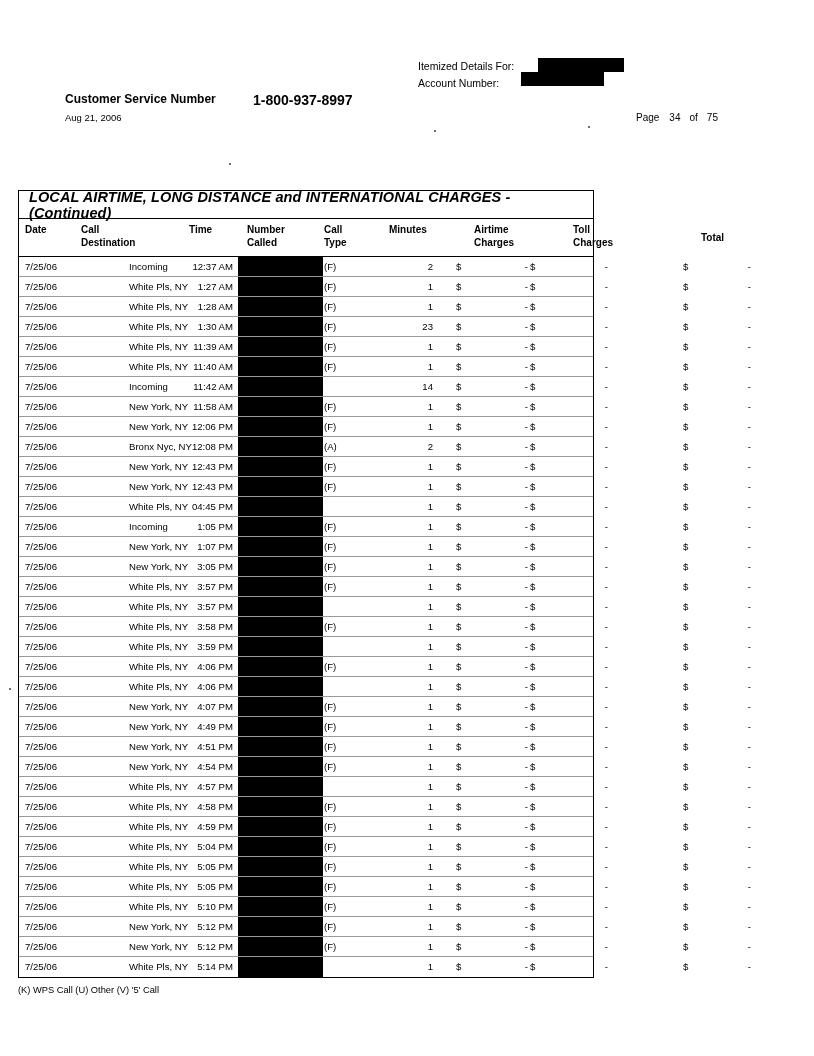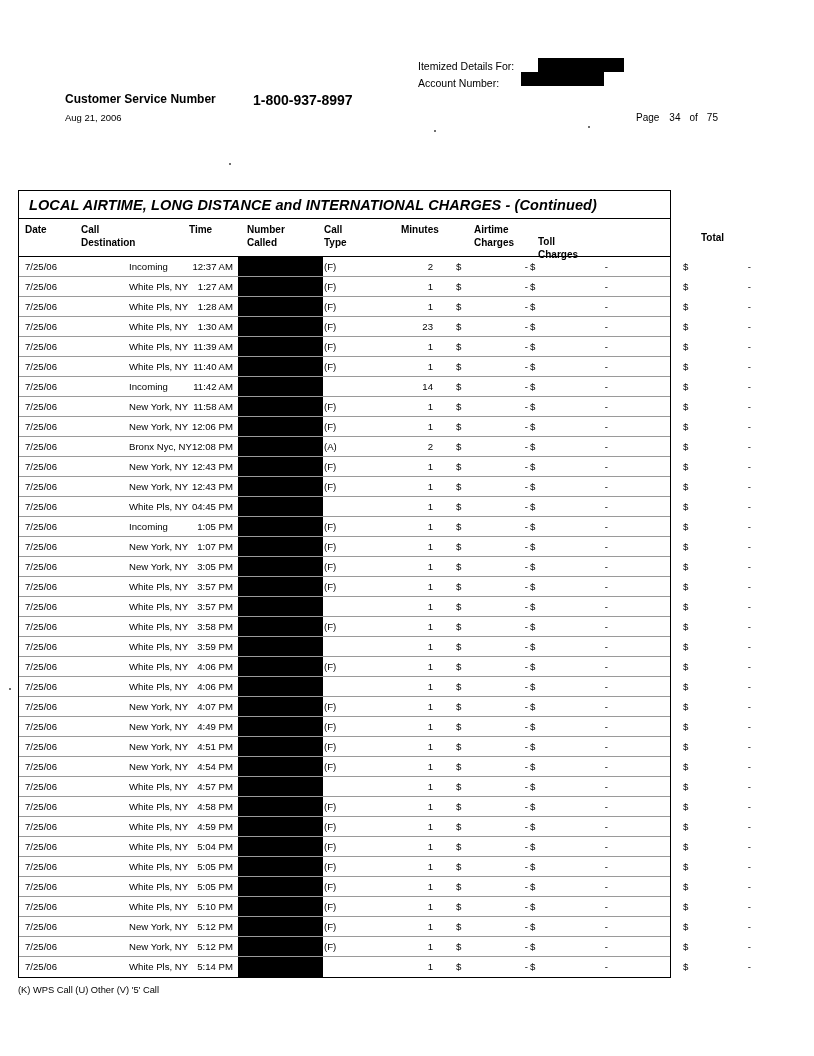--- a/index.html
+++ b/index.html
@@ -88,21 +88,21 @@
     background: #6f6f6f;
     width: 2px;
     height: 2px;
   }
 
   
   .table-wrap {
     position: absolute;
     left: 18px;
     top: 190px;
-    width: 653px;
+    width: 576px;
     border: 1.6px solid #000;
     box-sizing: border-box;
   }
   .title-bar {
     height: 28px;
     border-bottom: 1.4px solid #000;
     display: flex;
     align-items: center;
     padding-left: 10px;
     box-sizing: border-box;
@@ -215,26 +215,26 @@
       </span>
       <span class="hcell" style="left:170px;">Time</span>
       <span class="hcell two" style="left:228px;">
         <span>Number</span><br>
         <span>Called</span>
       </span>
       <span class="hcell two" style="left:305px;">
         <span>Call</span><br>
         <span>Type</span>
       </span>
-      <span class="hcell" style="left:370px;padding-left:12px;">Minutes</span>
+      <span class="hcell" style="left:358px;padding-left:12px;">Minutes</span>
       <span class="hcell two" style="left:455px;">
         <span>Airtime</span><br>
         <span>Charges</span>
       </span>
-      <span class="hcell two" style="left:519px;margin-top:12px;">
+      <span class="hcell two" style="left:554px;">
         <span>Toll</span><br>
         <span>Charges</span>
       </span>
       <span class="hcell" style="left:682px;margin-top:8px;">Total</span>
     </div>
 
     <div class="rows" id="rows">
       <div class="redact-col" id="redact-col" style="height: 720px;"></div>
     <div class="row">
           <span class="cell c-date">7/25/06</span>

